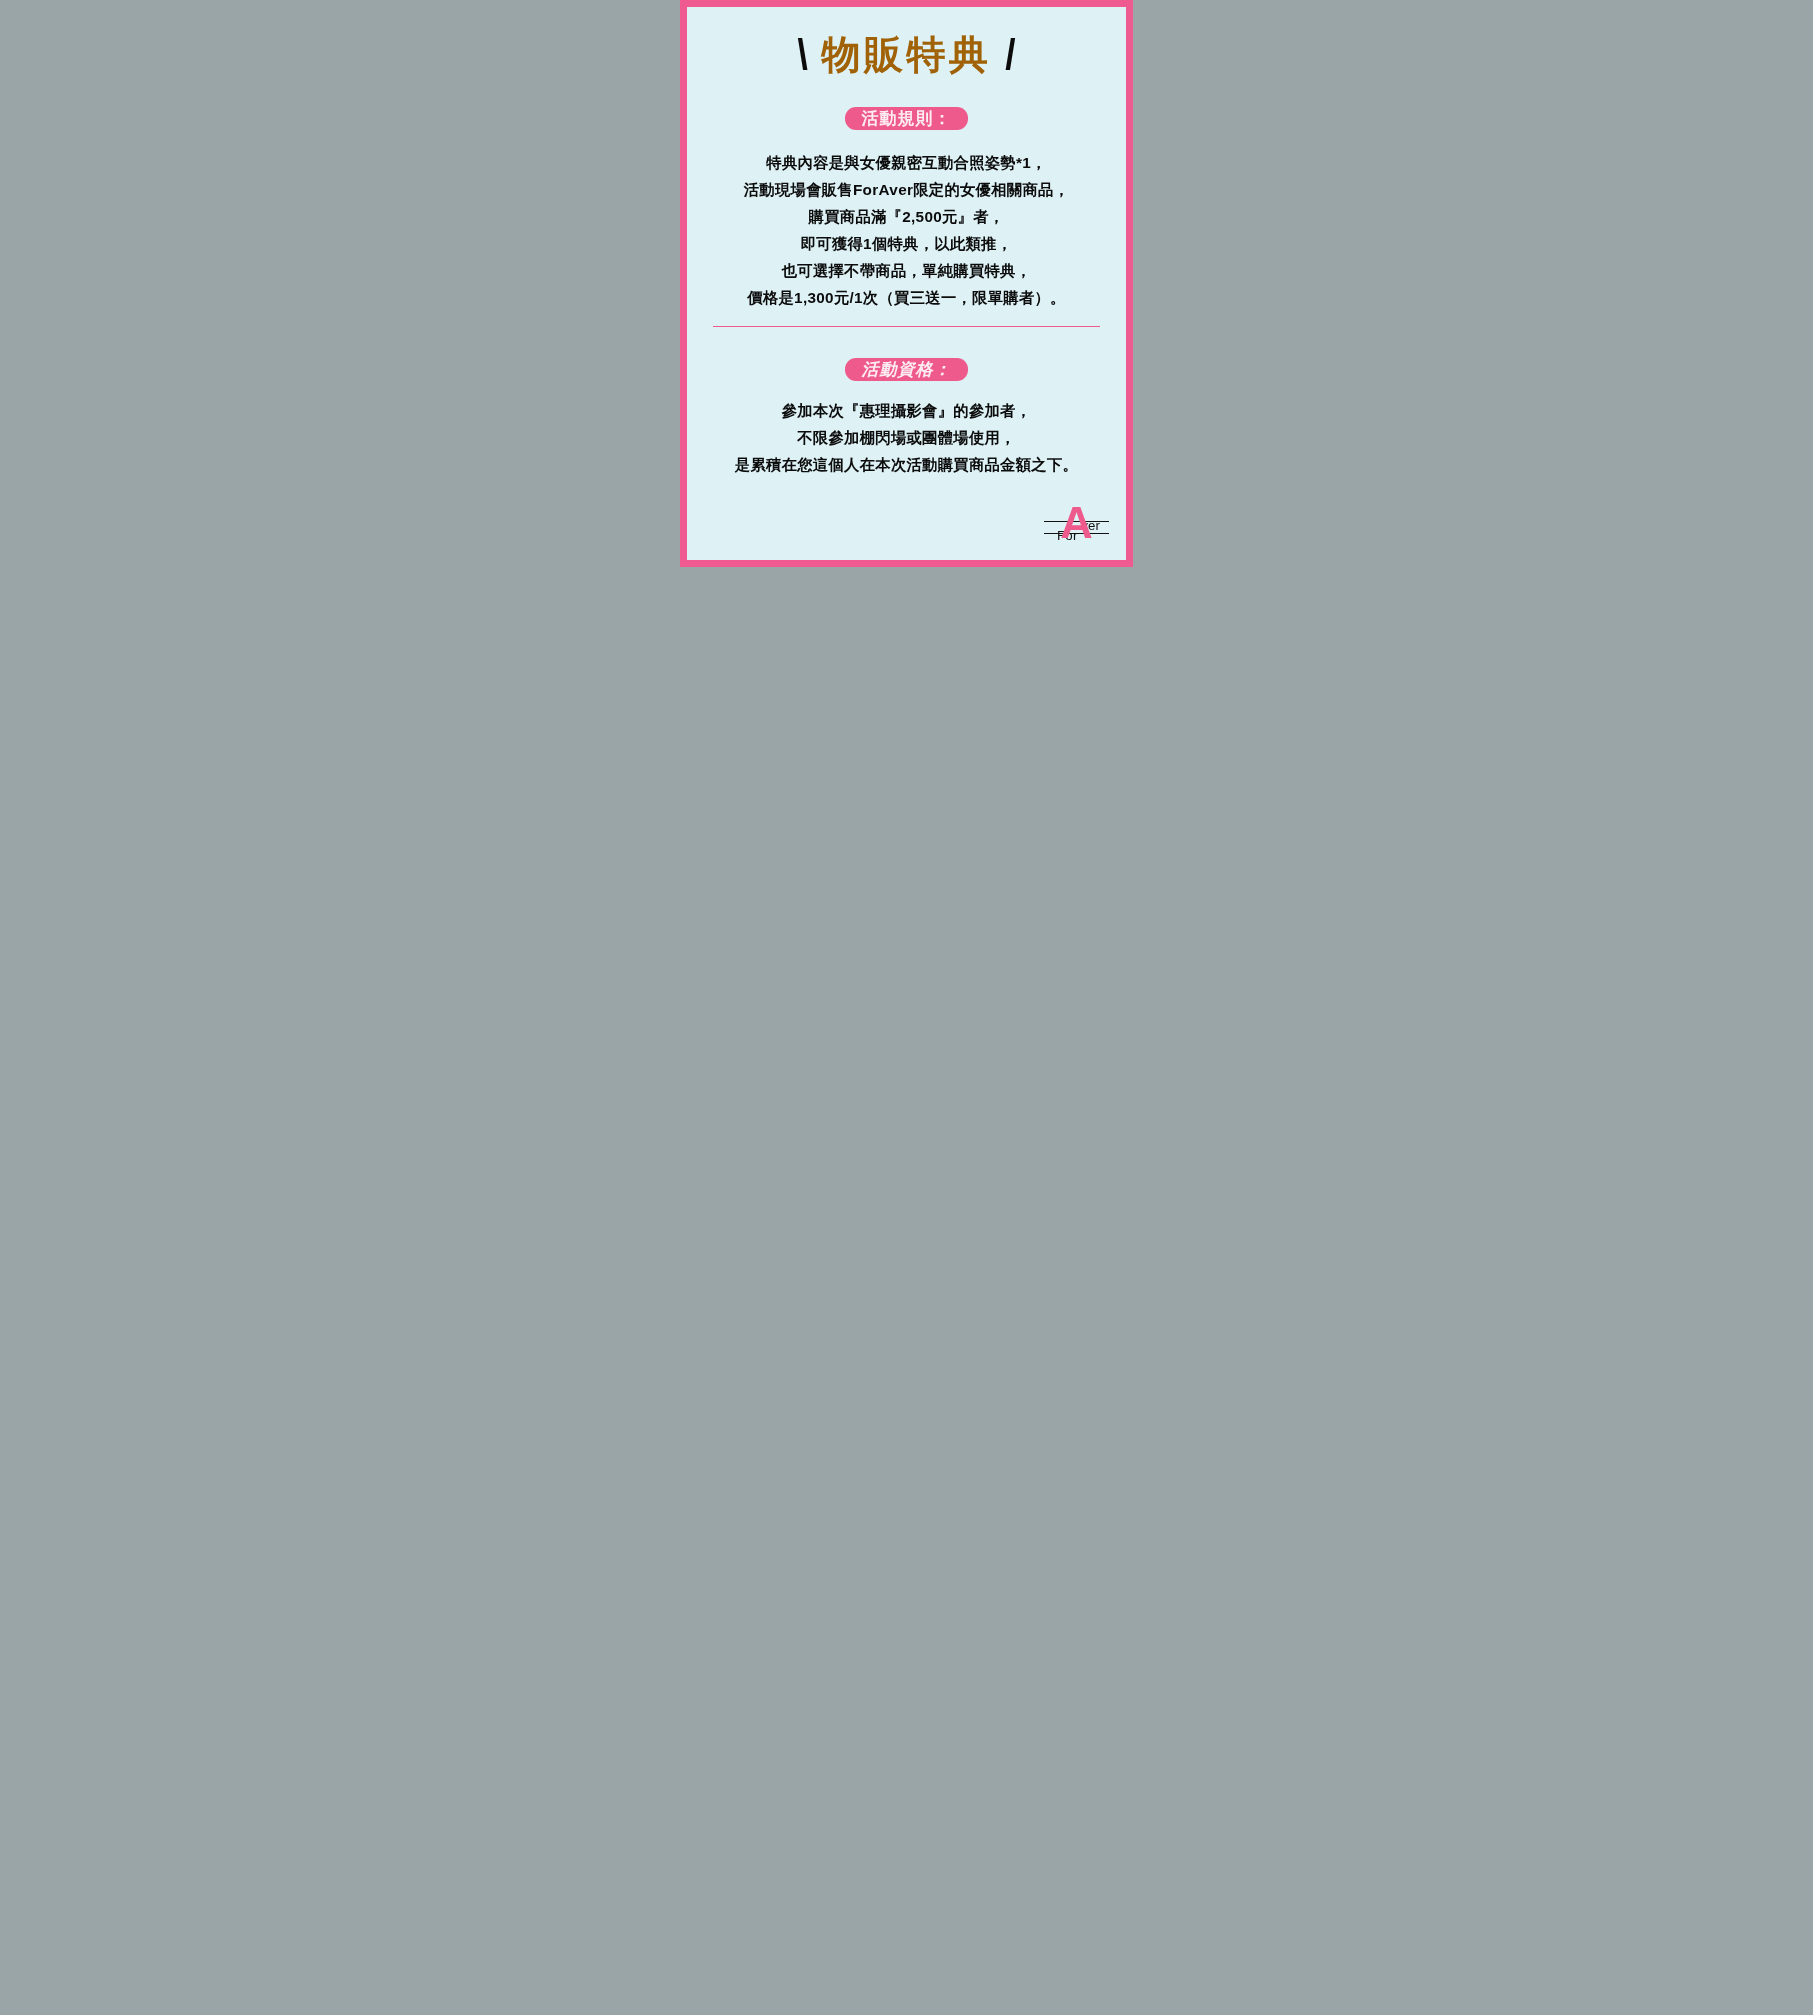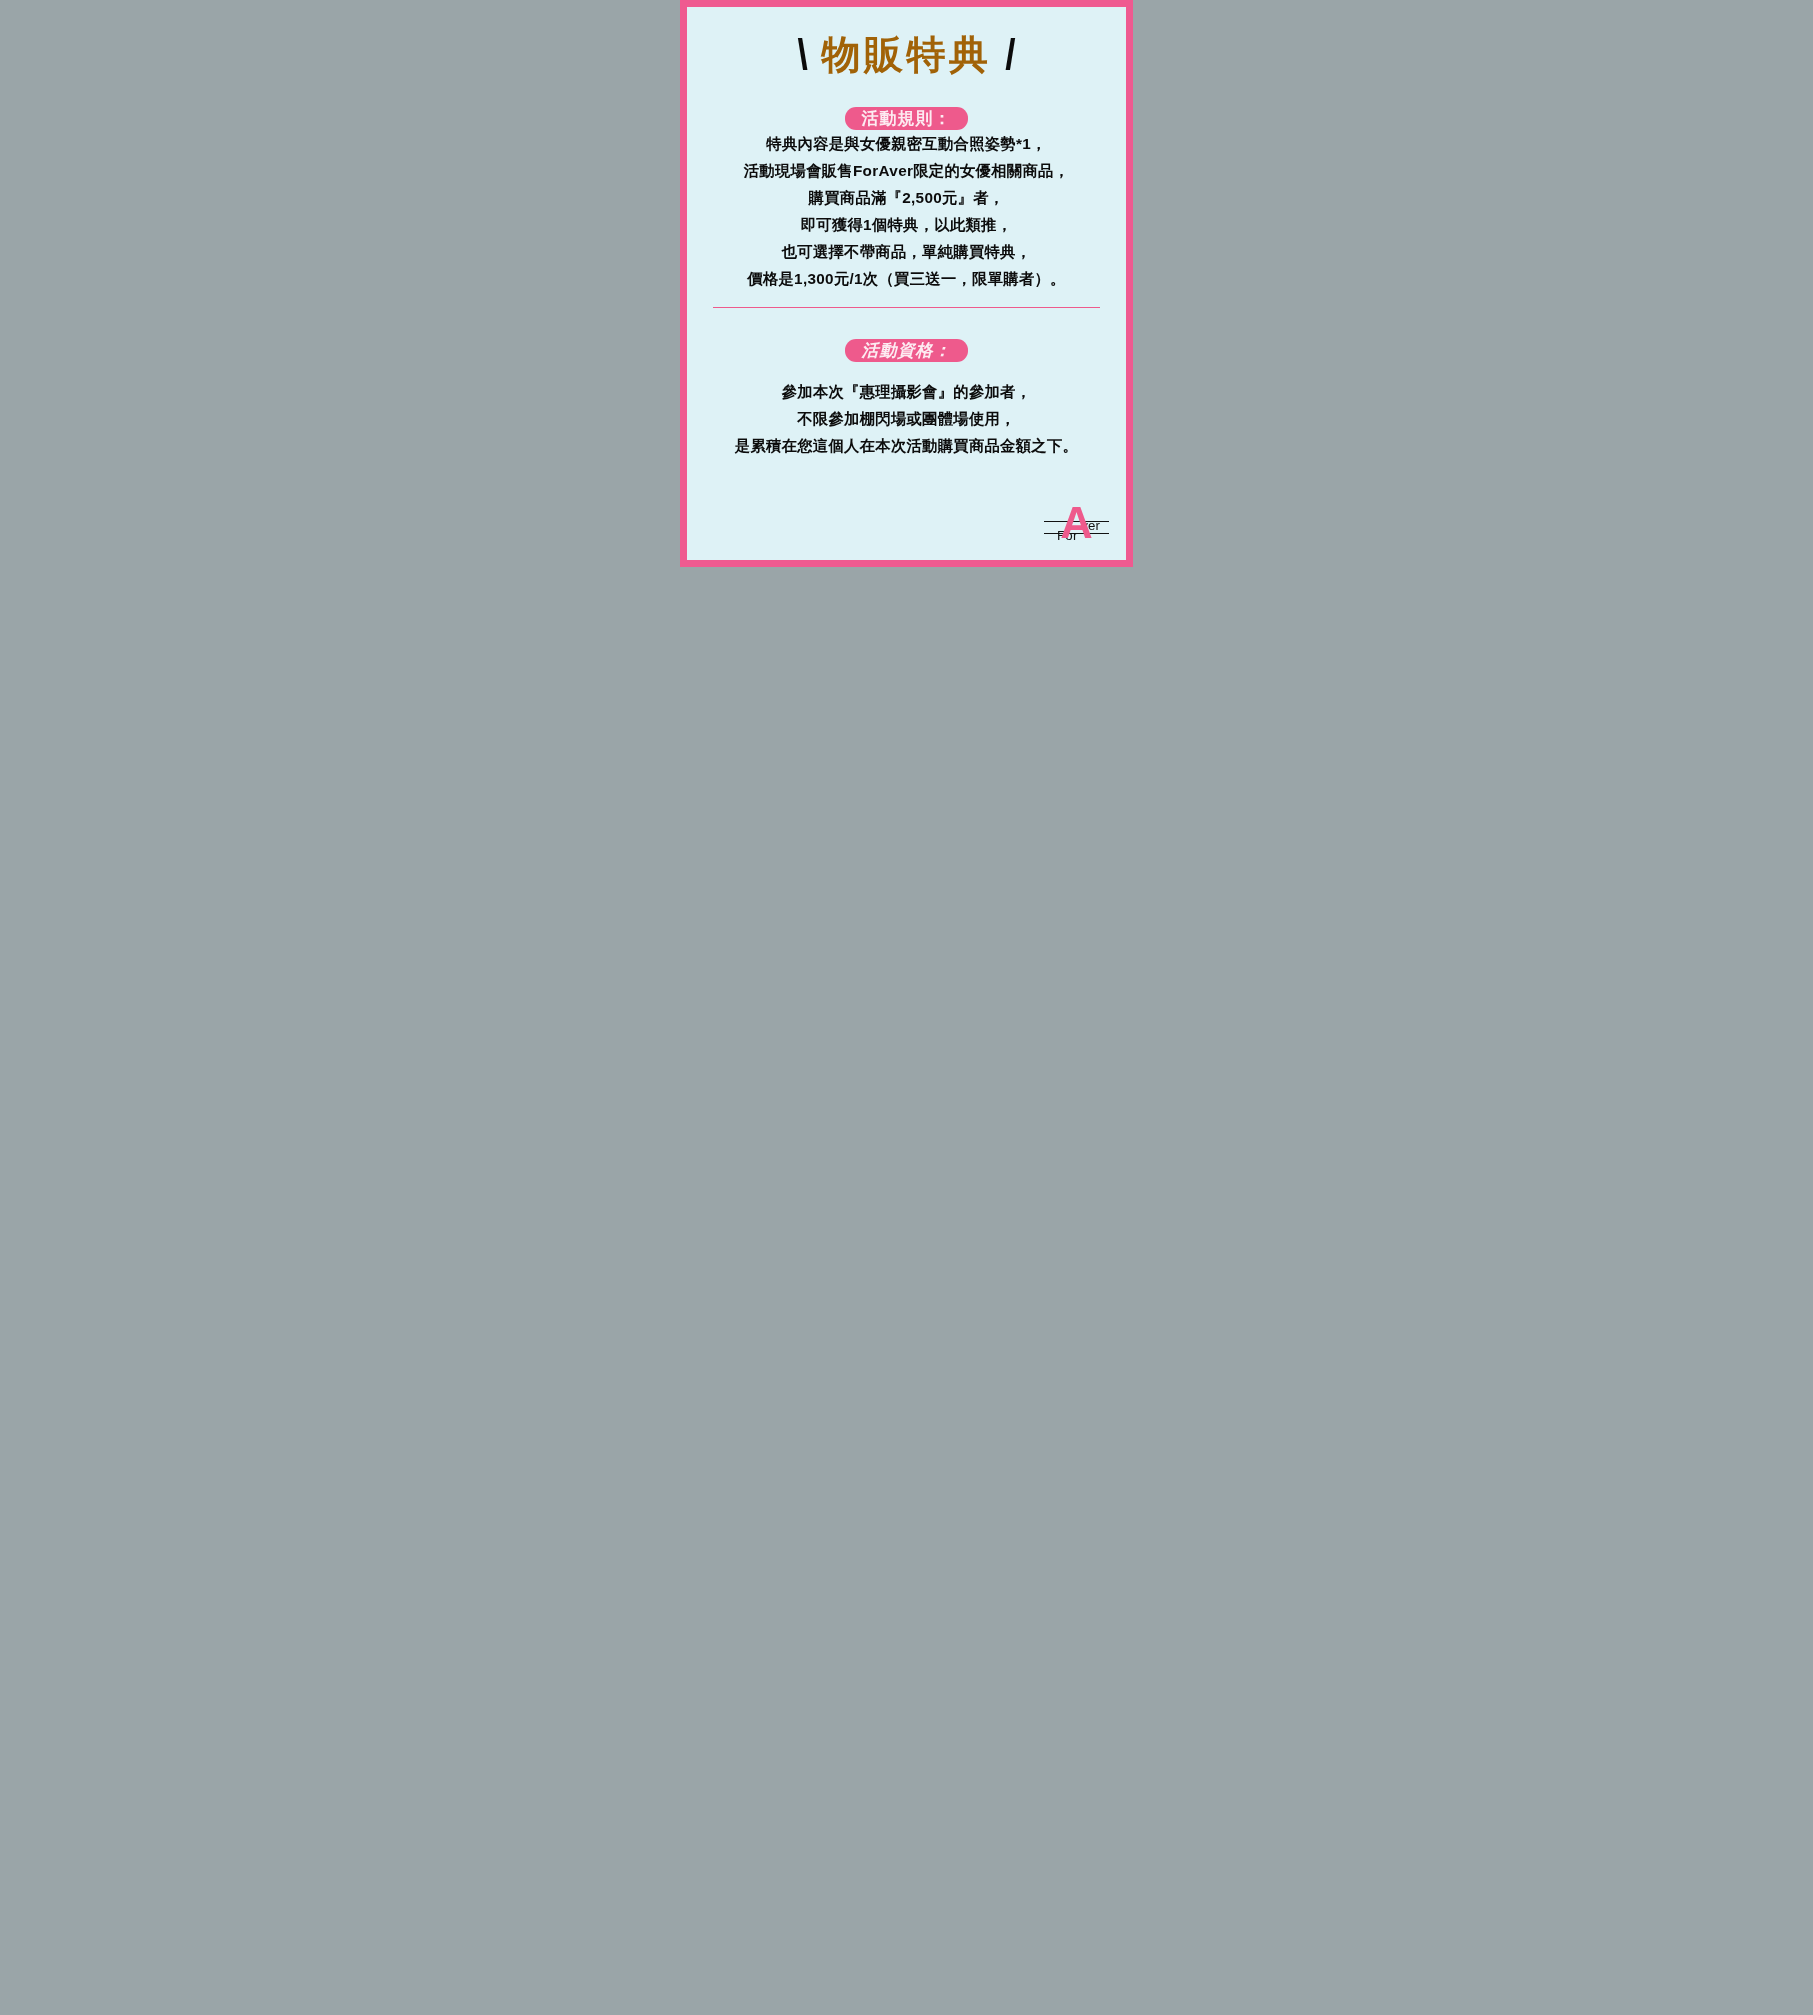--- a/index.html
+++ b/index.html
@@ -67,21 +67,21 @@
 
   
   .para {
     text-align: center;
     color: #0c0c0c;
     font-weight: 800;
     font-size: 15.3px;
     line-height: 27px;
     letter-spacing: 0.02em;
   }
-  .para-rules { }
+  .para-rules { margin-top: 19px; }
   .para-qualification { margin-top: 16.5px; }
   .para div { white-space: nowrap; }
 
   
   .divider {
     margin: 14.5px auto 0 auto;
     width: 88%;
     height: 1.2px;
     background: #ee5a8c;
   }

